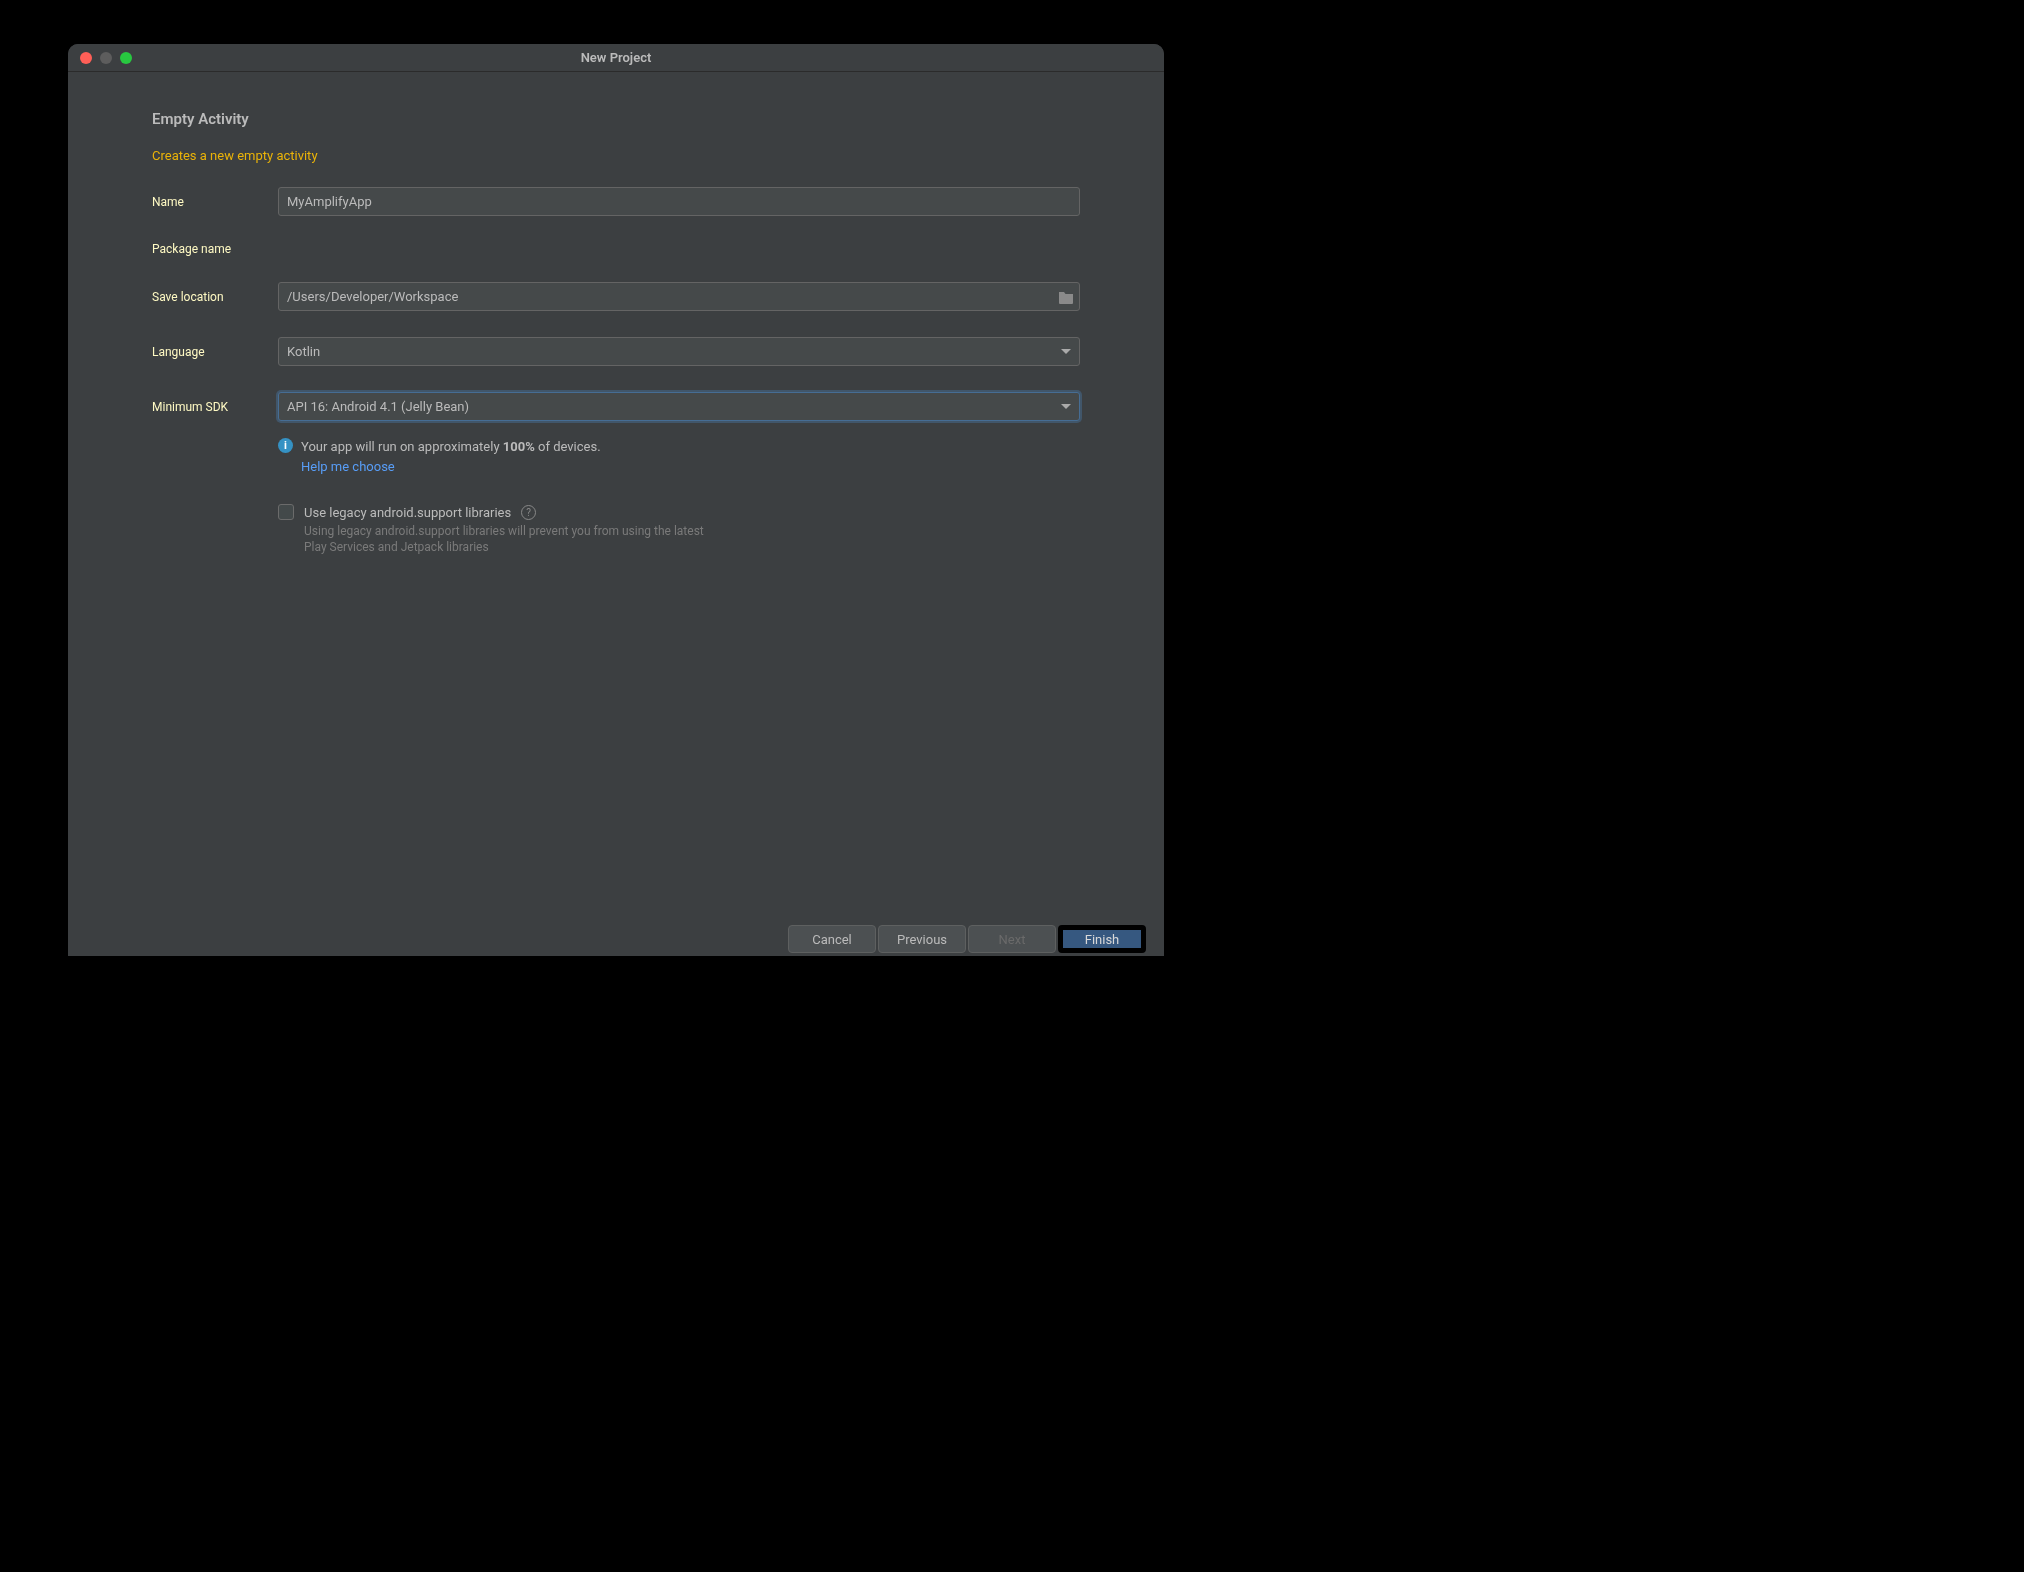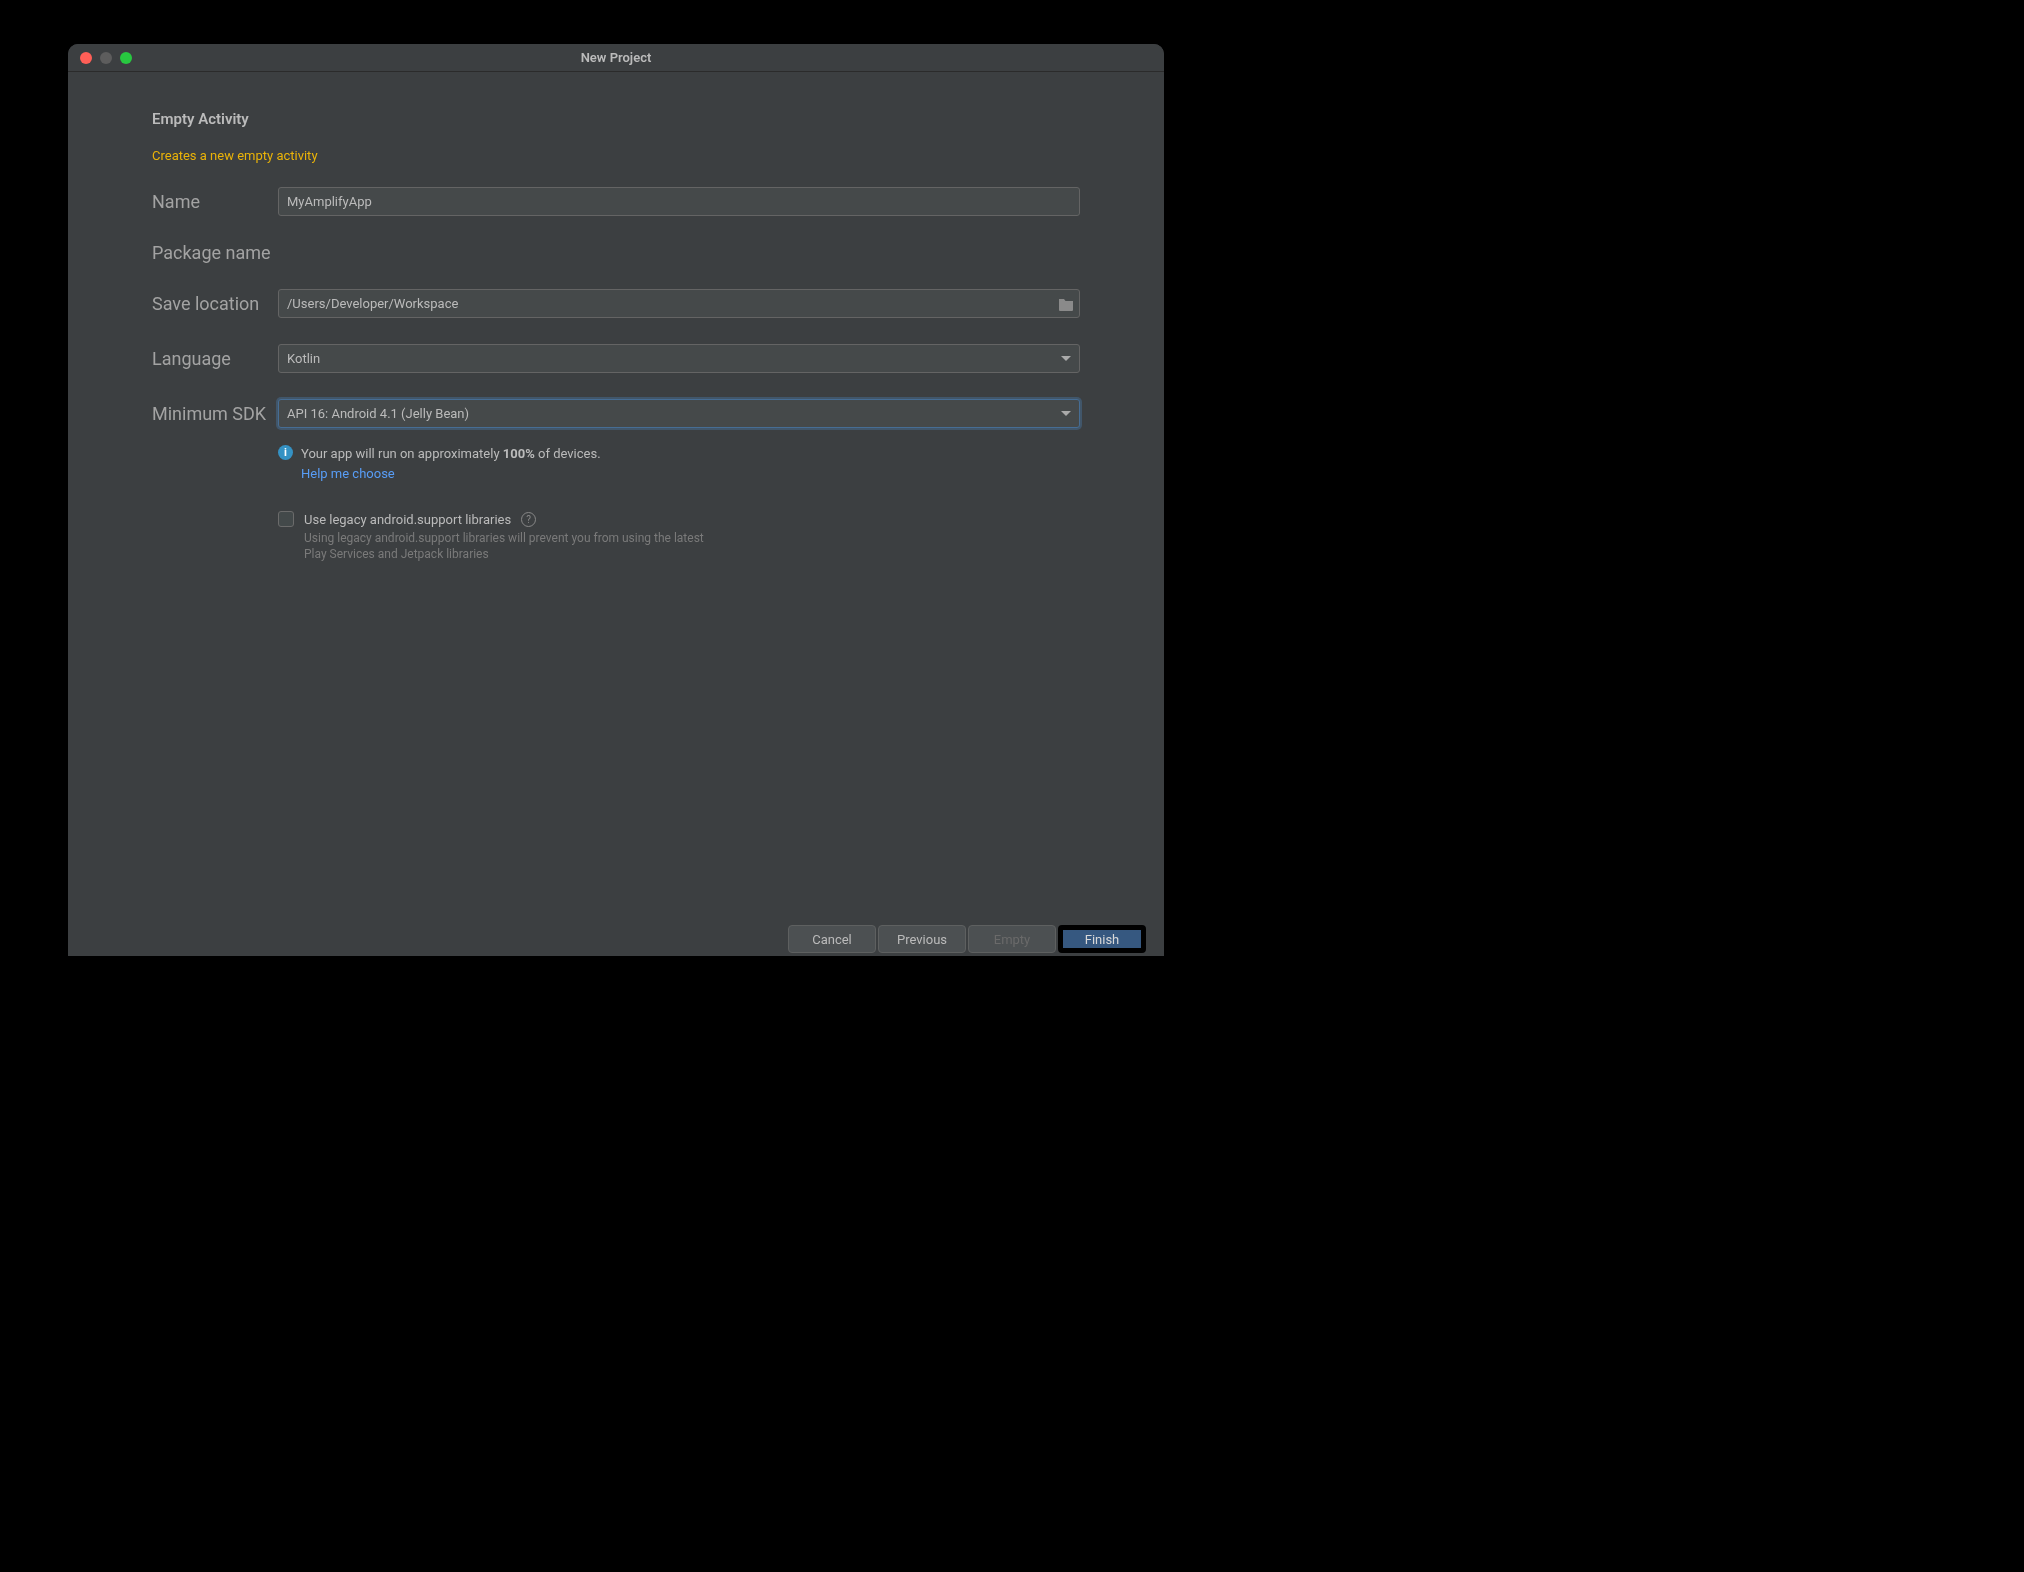--- a/index.html
+++ b/index.html
@@ -72,22 +72,22 @@
       color: #eab308;
       margin-bottom: 24px;
     }
     .form-row {
       display: flex;
       align-items: center;
       margin-bottom: 26px;
     }
     .form-label {
       width: 126px;
-      color: #a3a3a3;
-      font-size: 18px;
+      color: #fef9c3;
+      font-size: 12px;
     }
     .form-input-wrap {
       flex: 1;
       position: relative;
     }
     .text-input, .select-input {
       width: 100%;
       height: 29px;
       background: #45494a;
       border: 1px solid #646464;
@@ -301,16 +301,16 @@
       <span class="checkbox-label">Use legacy android.support libraries</span>
       <div class="help-icon">?</div>
     </div>
     <div class="checkbox-hint">Using legacy android.support libraries will prevent you from using the latest Play Services and Jetpack libraries</div>
 
   </div>
 
   <div class="footer">
     <div class="btn">Cancel</div>
     <div class="btn">Previous</div>
-    <div class="btn btn-disabled">Empty</div>
+    <div class="btn btn-disabled">Next</div>
     <div class="btn btn-primary">Finish</div>
   </div>
 </div>
 
 </body></html>

